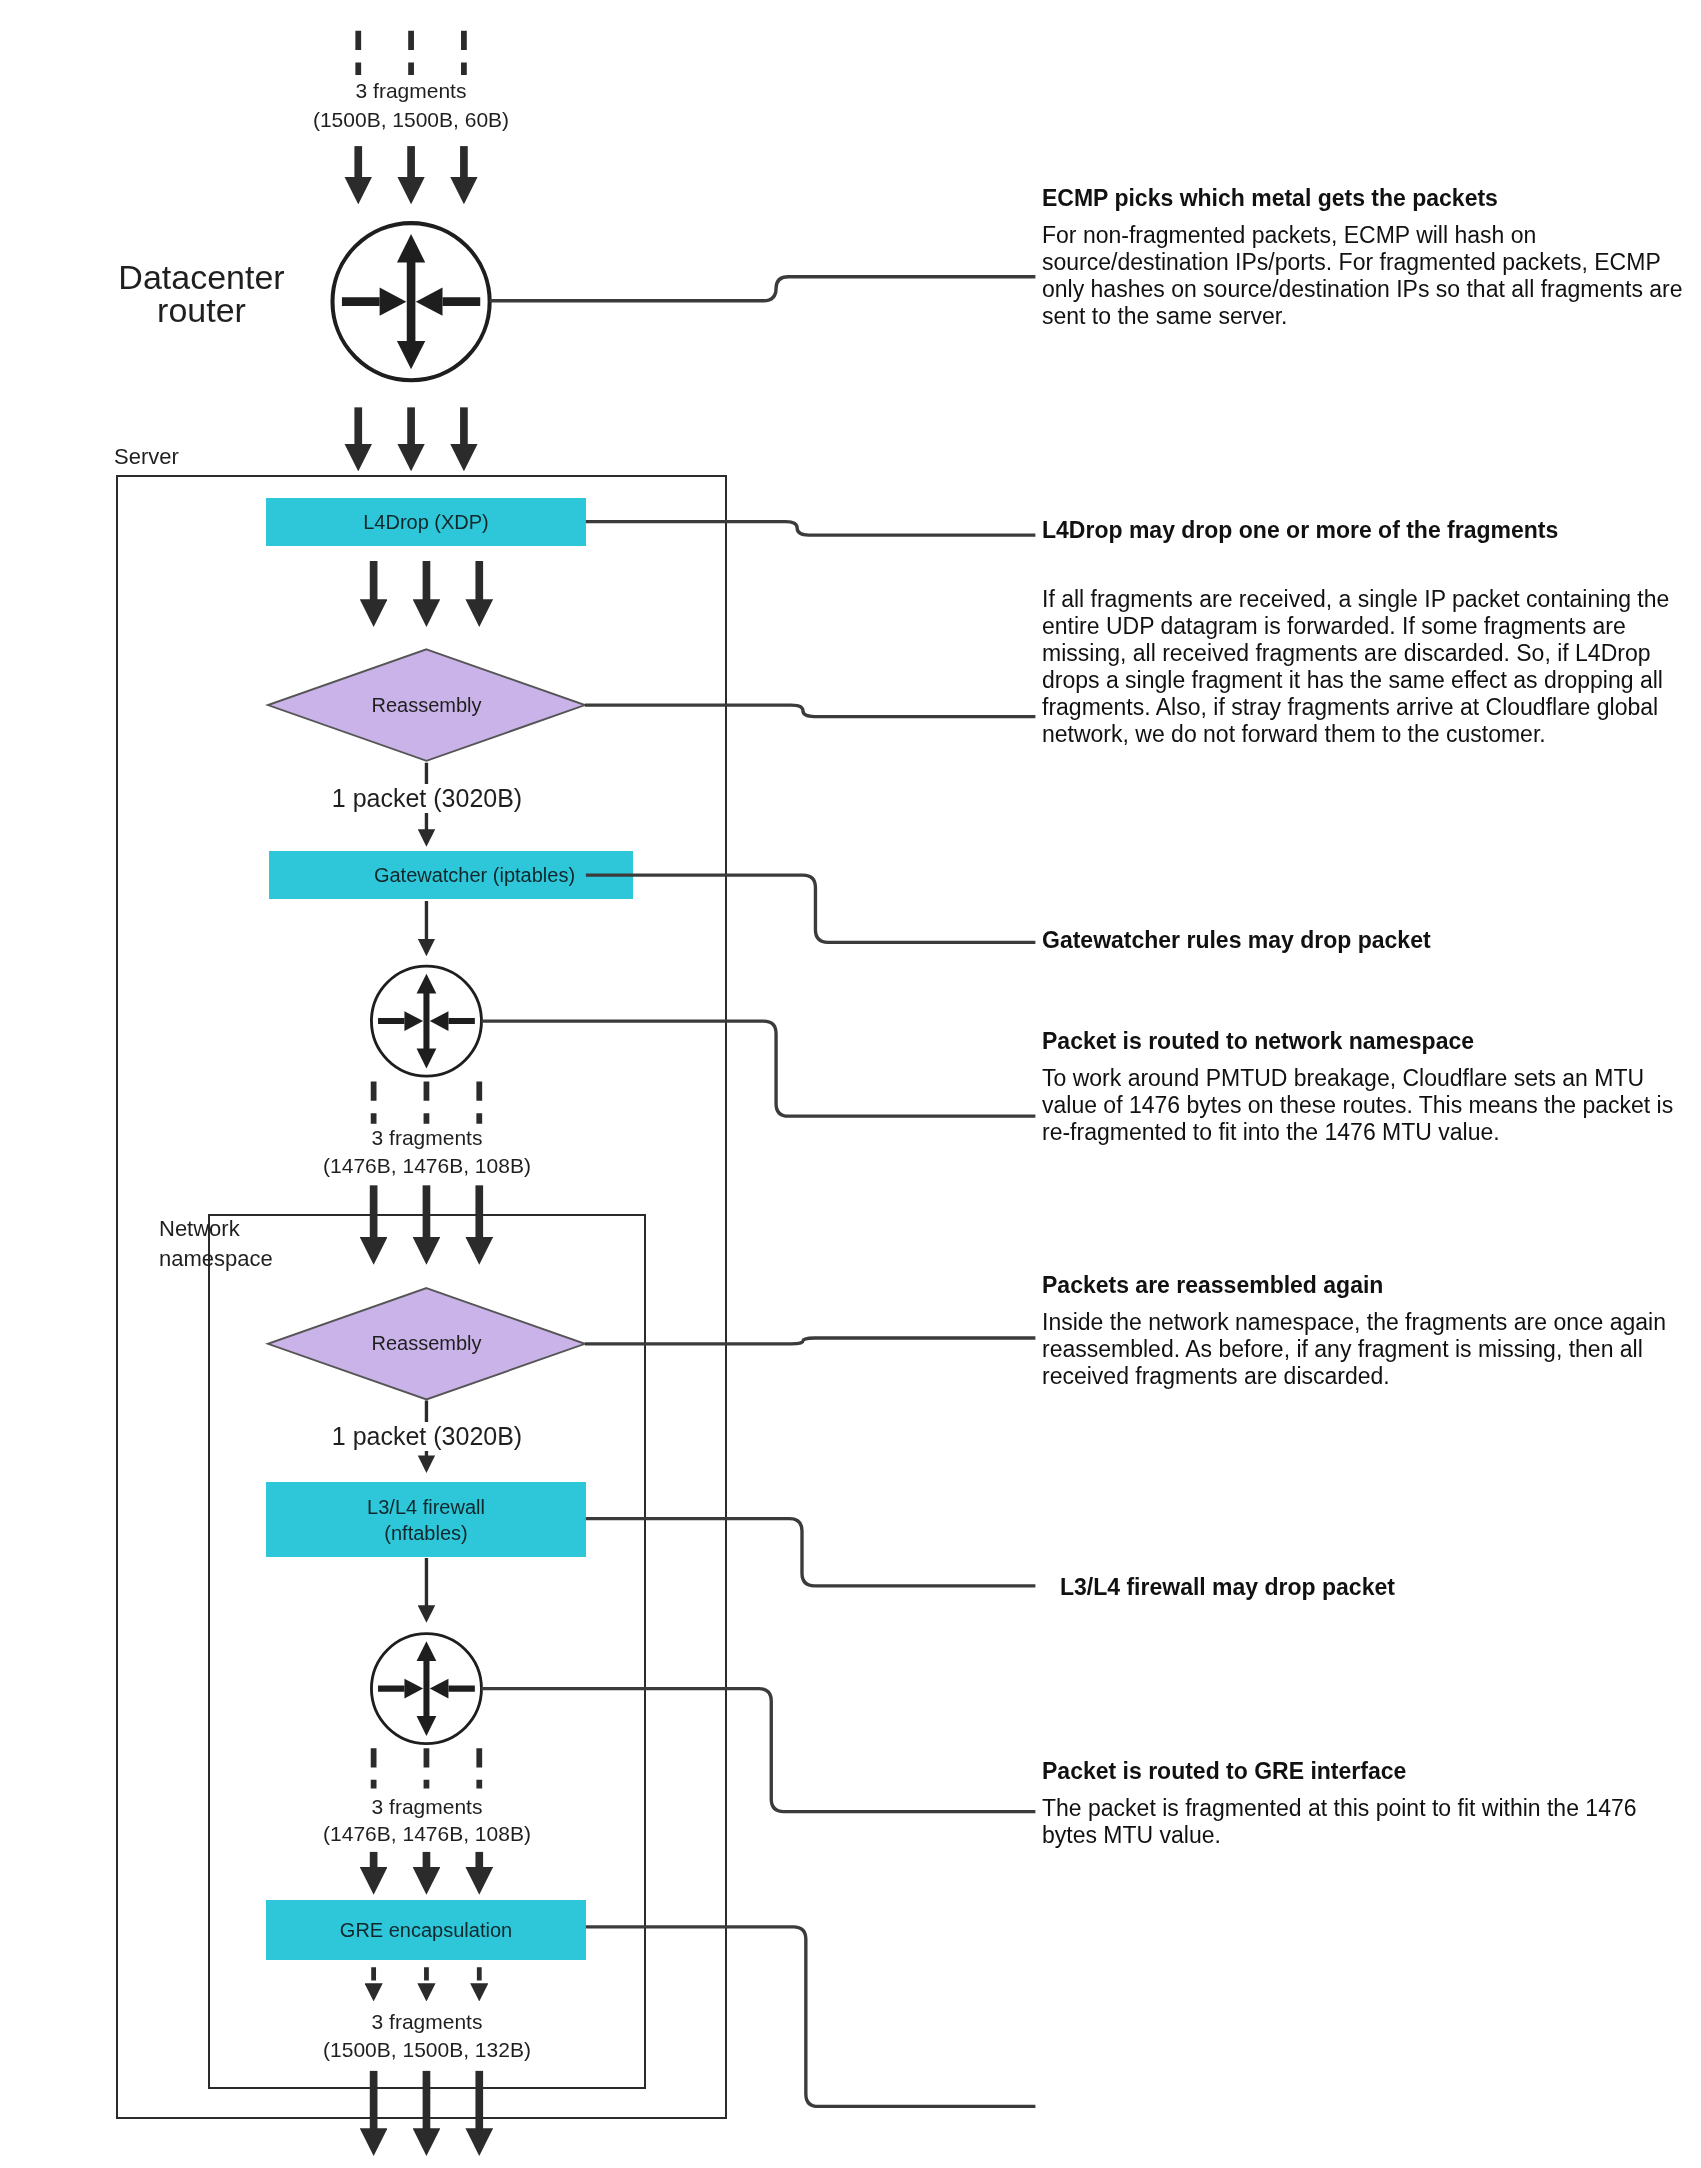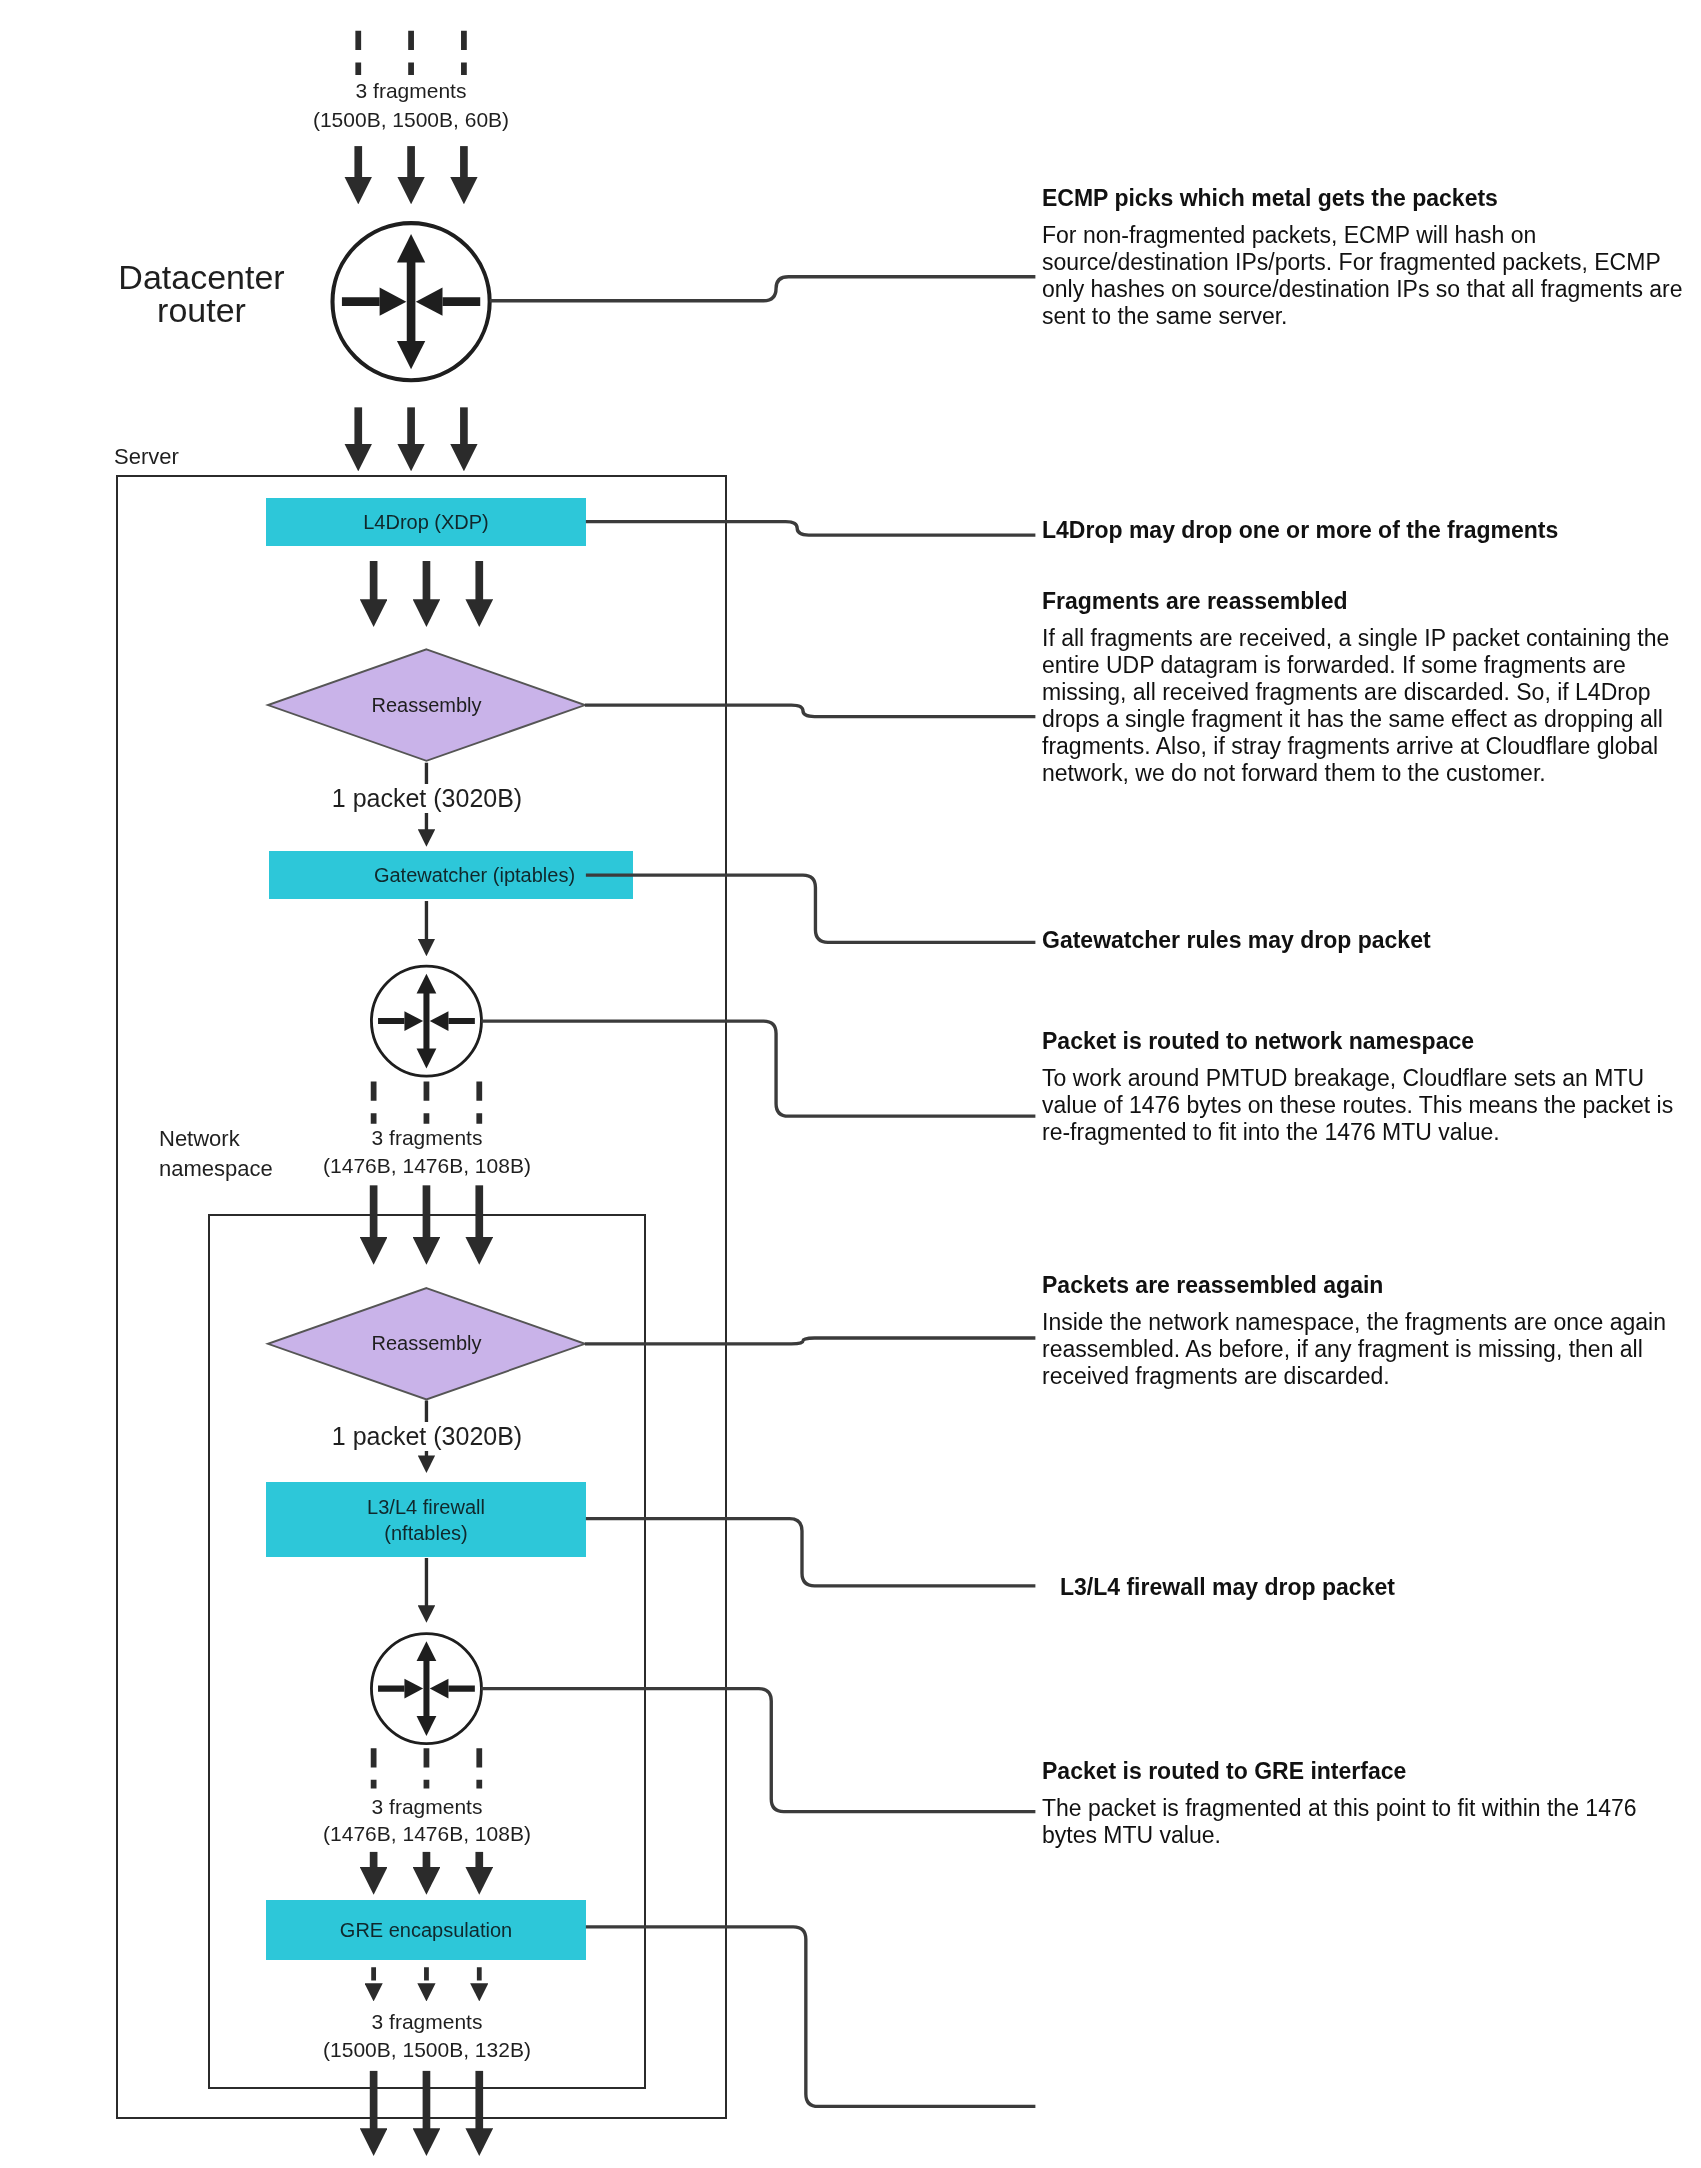--- a/index.html
+++ b/index.html
@@ -168,21 +168,21 @@
 
   <div class="sideLbl" style="left:114px; top:442px;">Server</div>
 
   <div class="dlabel" style="left:268px; top:694px; width:317px;">Reassembly</div>
 
   <div class="lbl ctr big mask" style="left:427px; top:784px;">1 packet (3020B)</div>
 
   <div class="lbl ctr" style="left:427px; top:1126px;">3 fragments</div>
   <div class="lbl ctr" style="left:427px; top:1154px;">(1476B, 1476B, 108B)</div>
 
-  <div class="sideLbl" style="left:159px; top:1124px; width:134px;">Network namespace</div>
+  <div class="sideLbl" style="left:159px; top:1214px; width:134px;">Network namespace</div>
 
   <div class="dlabel" style="left:268px; top:1332px; width:317px;">Reassembly</div>
 
   <div class="lbl ctr big mask" style="left:427px; top:1422px;">1 packet (3020B)</div>
 
   <div class="lbl ctr" style="left:427px; top:1795px;">3 fragments</div>
   <div class="lbl ctr" style="left:427px; top:1822px;">(1476B, 1476B, 108B)</div>
 
   <div class="lbl ctr" style="left:427px; top:2010px;">3 fragments</div>
   <div class="lbl ctr" style="left:427px; top:2038px;">(1500B, 1500B, 132B)</div>
@@ -190,21 +190,20 @@
   <div class="ann" style="left:1042px; top:183px;">
     <h3>ECMP picks which metal gets the packets</h3>
     <p>For non-fragmented packets, ECMP will hash on source/destination IPs/ports. For fragmented packets, ECMP only hashes on source/destination IPs so that all fragments are sent to the same server.</p>
   </div>
 
   <div class="ann" style="left:1042px; top:515px;">
     <h3>L4Drop may drop one or more of the fragments</h3>
   </div>
 
   <div class="ann" style="left:1042px; top:586px;">
-    <h3>Fragments are reassembled</h3>
     <p>If all fragments are received, a single IP packet containing the entire UDP datagram is forwarded. If some fragments are missing, all received fragments are discarded. So, if L4Drop drops a single fragment it has the same effect as dropping all fragments. Also, if stray fragments arrive at Cloudflare global network, we do not forward them to the customer.</p>
   </div>
 
   <div class="ann" style="left:1042px; top:925px;">
     <h3>Gatewatcher rules may drop packet</h3>
   </div>
 
   <div class="ann" style="left:1042px; top:1026px;">
     <h3>Packet is routed to network namespace</h3>
     <p>To work around PMTUD breakage, Cloudflare sets an MTU value of 1476 bytes on these routes. This means the packet is re-fragmented to fit into the 1476 MTU value.</p>

